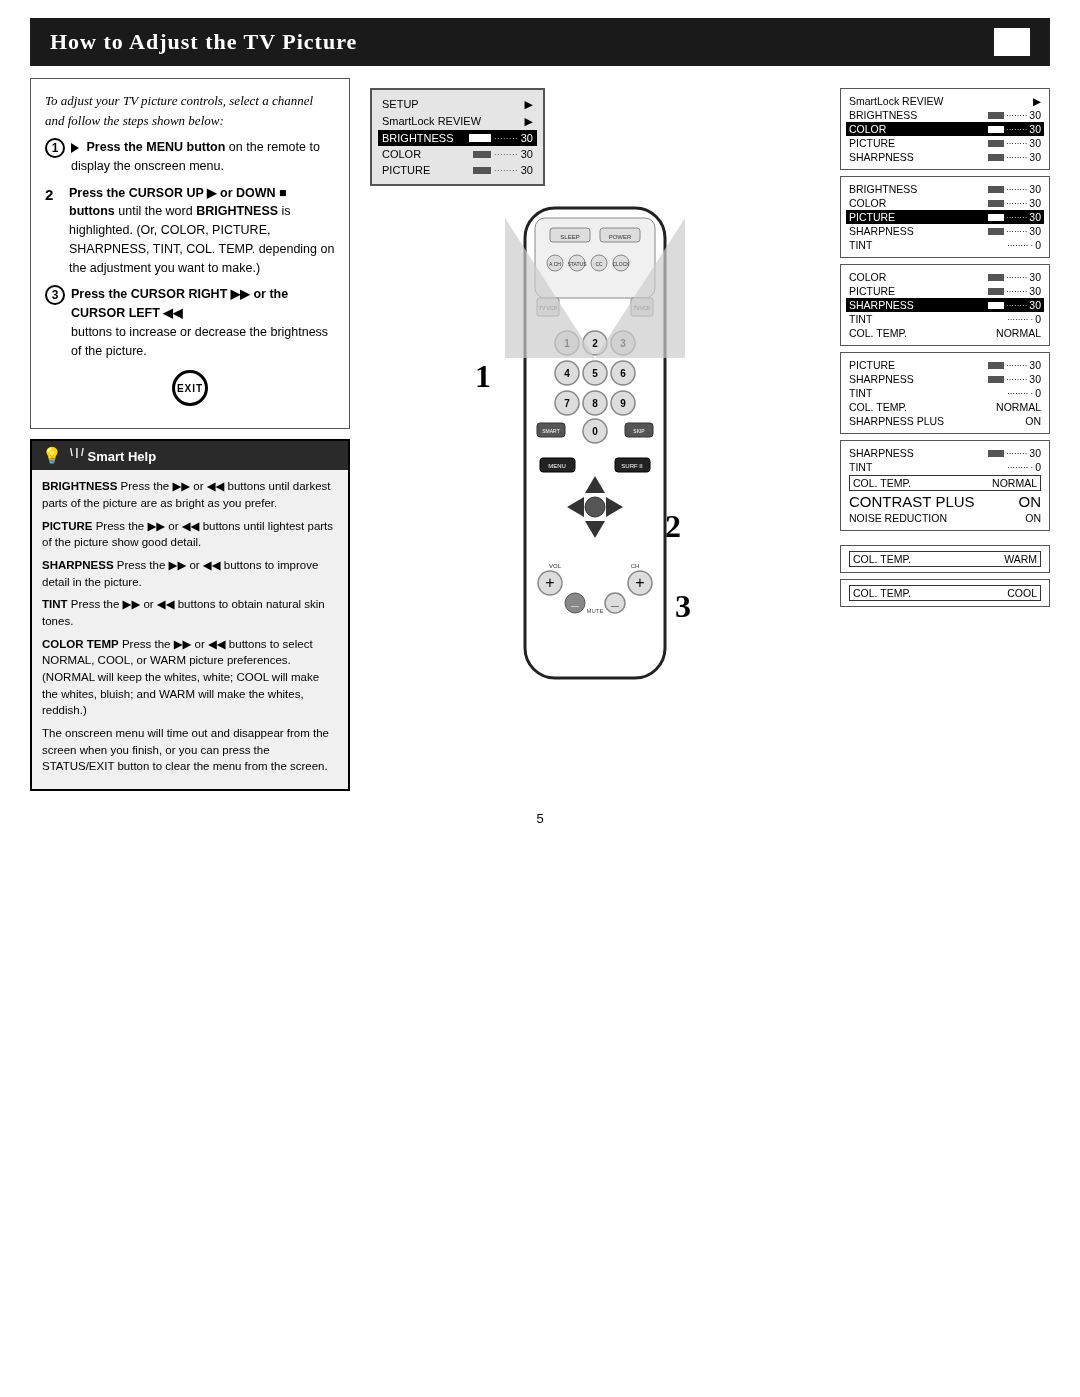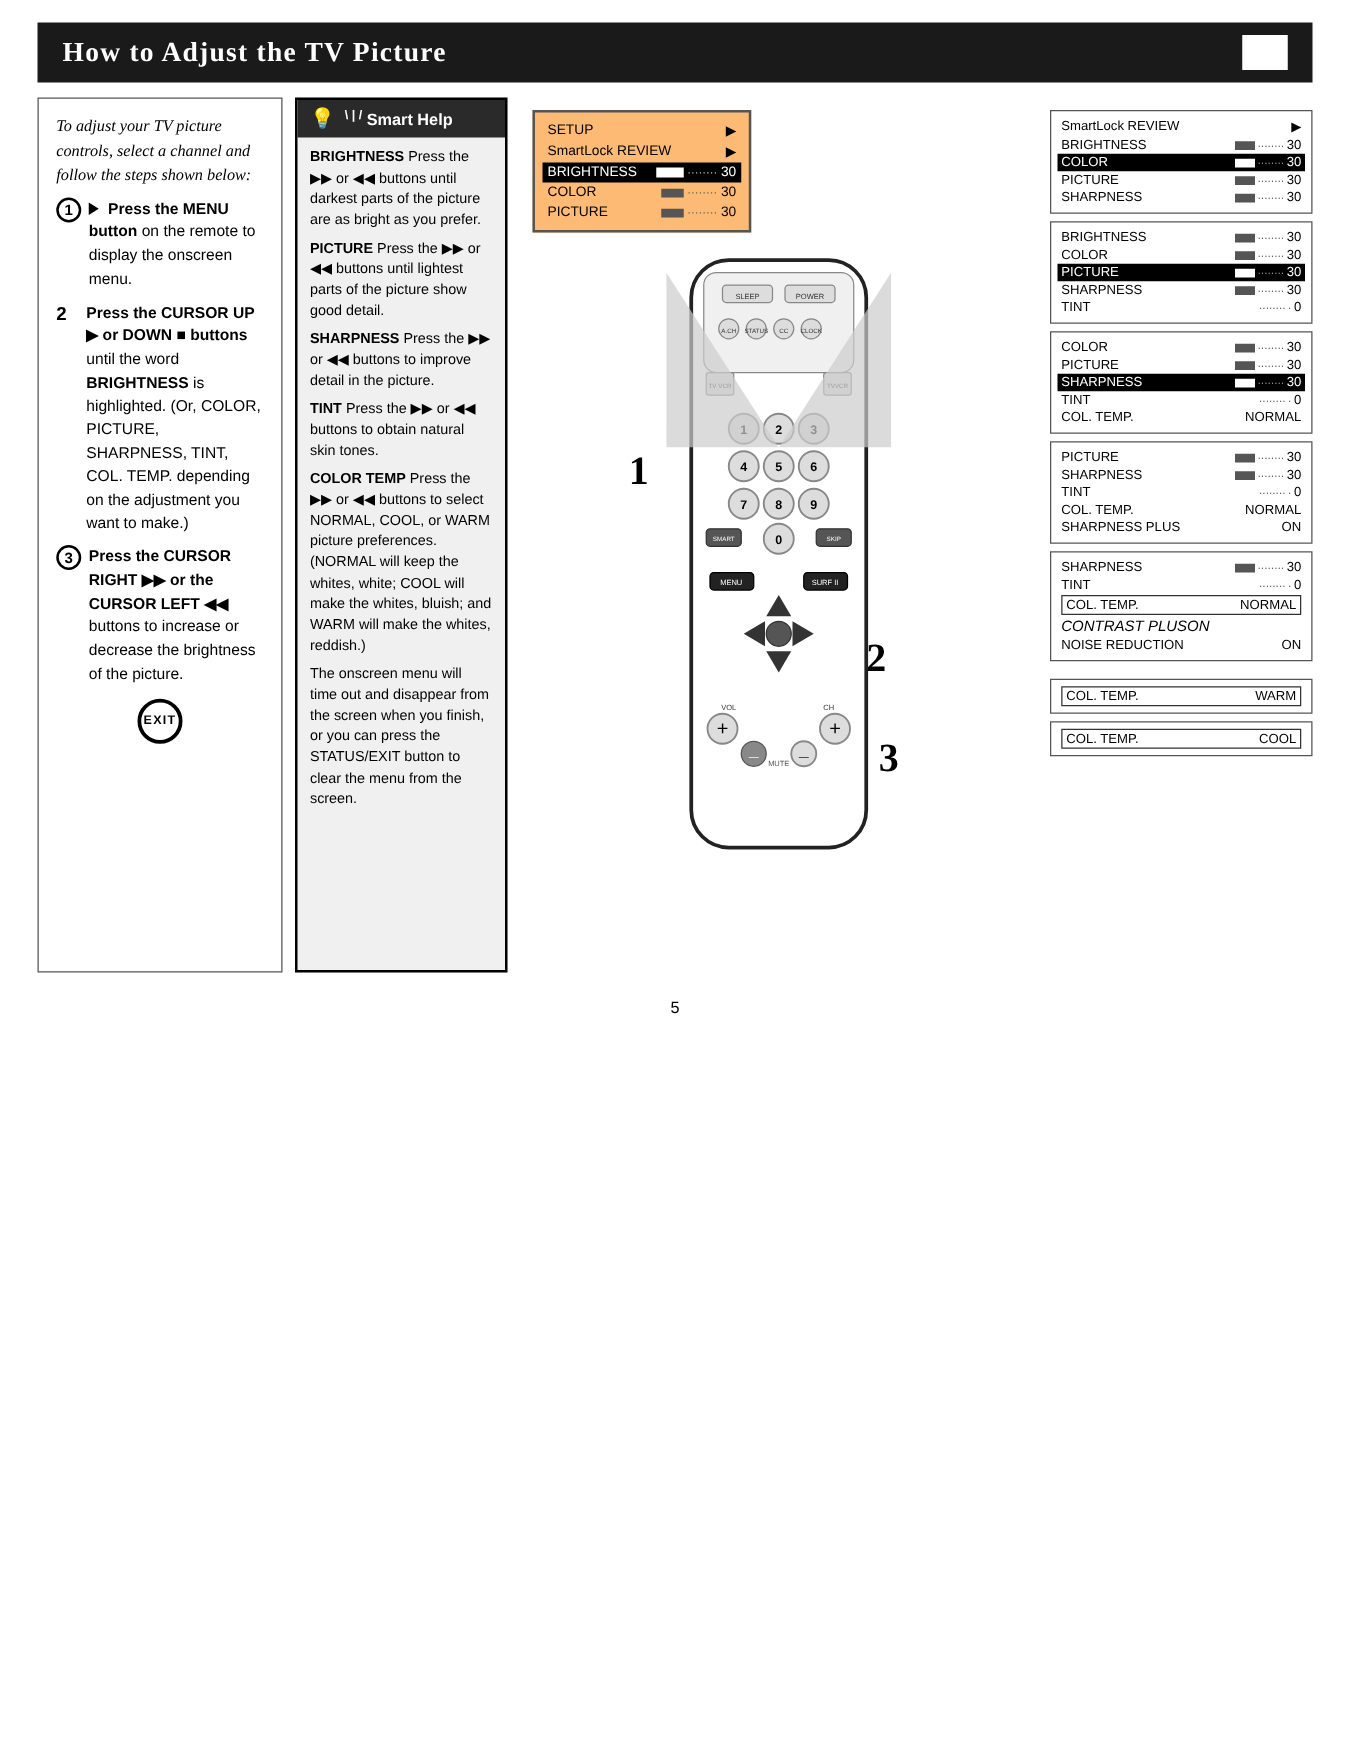--- a/index.html
+++ b/index.html
@@ -42,24 +42,24 @@
 
     
     .main-content {
       display: flex;
       margin: 12px 30px 0 30px;
       gap: 0;
     }
 
     
     .left-column {
-      width: 376px;
+      width: 320px;
       flex-shrink: 0;
       display: flex;
-      flex-direction: row;
+      flex-direction: column;
       gap: 10px;
     }
 
     
     .intro-box {
       border: 1.5px solid #555;
       padding: 12px 14px;
       font-size: 12.5px;
       line-height: 1.5;
     }
@@ -258,21 +258,21 @@
         </p>
         <p>The onscreen menu will time out and disappear from the screen when you finish, or you can press the STATUS/EXIT button to clear the menu from the screen.</p>
       </div>
     </div>
 
   </div>
 
   <div class="center-column">
 
     <div style="position:absolute; top: 10px; left: 20px; z-index:10;">
-      <div style="border: 2px solid #555; background: #fdba74; padding: 6px 10px; font-size: 11px; min-width: 175px;">
+      <div style="border: 2px solid #555; background: #e5e5e5; padding: 6px 10px; font-size: 11px; min-width: 175px;">
         <div style="display:flex; justify-content:space-between; padding: 2px 0;">
           <span>SETUP</span>
           <span>▶</span>
         </div>
         <div style="display:flex; justify-content:space-between; padding: 2px 0;">
           <span>SmartLock REVIEW</span>
           <span>▶</span>
         </div>
 
         <div style="display:flex; justify-content:space-between; padding: 2px 4px; background:#000; color:#fff; margin: 0 -4px;">
@@ -502,21 +502,21 @@
         <span style="display:flex;align-items:center;gap:2px;"><span style="display:inline-block;width:16px;height:7px;background:#555;"></span><span style="font-size:8px;">········</span>30</span>
       </div>
       <div style="display:flex; justify-content:space-between; padding:1px 0; font-size:10.5px;">
         <span>TINT</span>
         <span style="display:flex;align-items:center;gap:2px;"><span style="font-size:8px;">········</span><span style="font-size:8px;">·</span>0</span>
       </div>
       <div style="display:flex; justify-content:space-between; padding:1px 3px; font-size:10.5px; border:1px solid #333; margin:1px 0;">
         <span>COL. TEMP.</span>
         <span>NORMAL</span>
       </div>
-      <div style="display:flex; justify-content:flex-start; padding:1px 0; font-size:12px;font-style:italic;">
+      <div style="display:flex; justify-content:space-between; padding:1px 0; font-size:15px;">
         <span>CONTRAST PLUS</span>
         <span>ON</span>
       </div>
       <div style="display:flex; justify-content:space-between; padding:1px 0; font-size:10.5px;">
         <span>NOISE REDUCTION</span>
         <span>ON</span>
       </div>
     </div>
 
     <div class="menu-box" style="margin-top:8px;">

